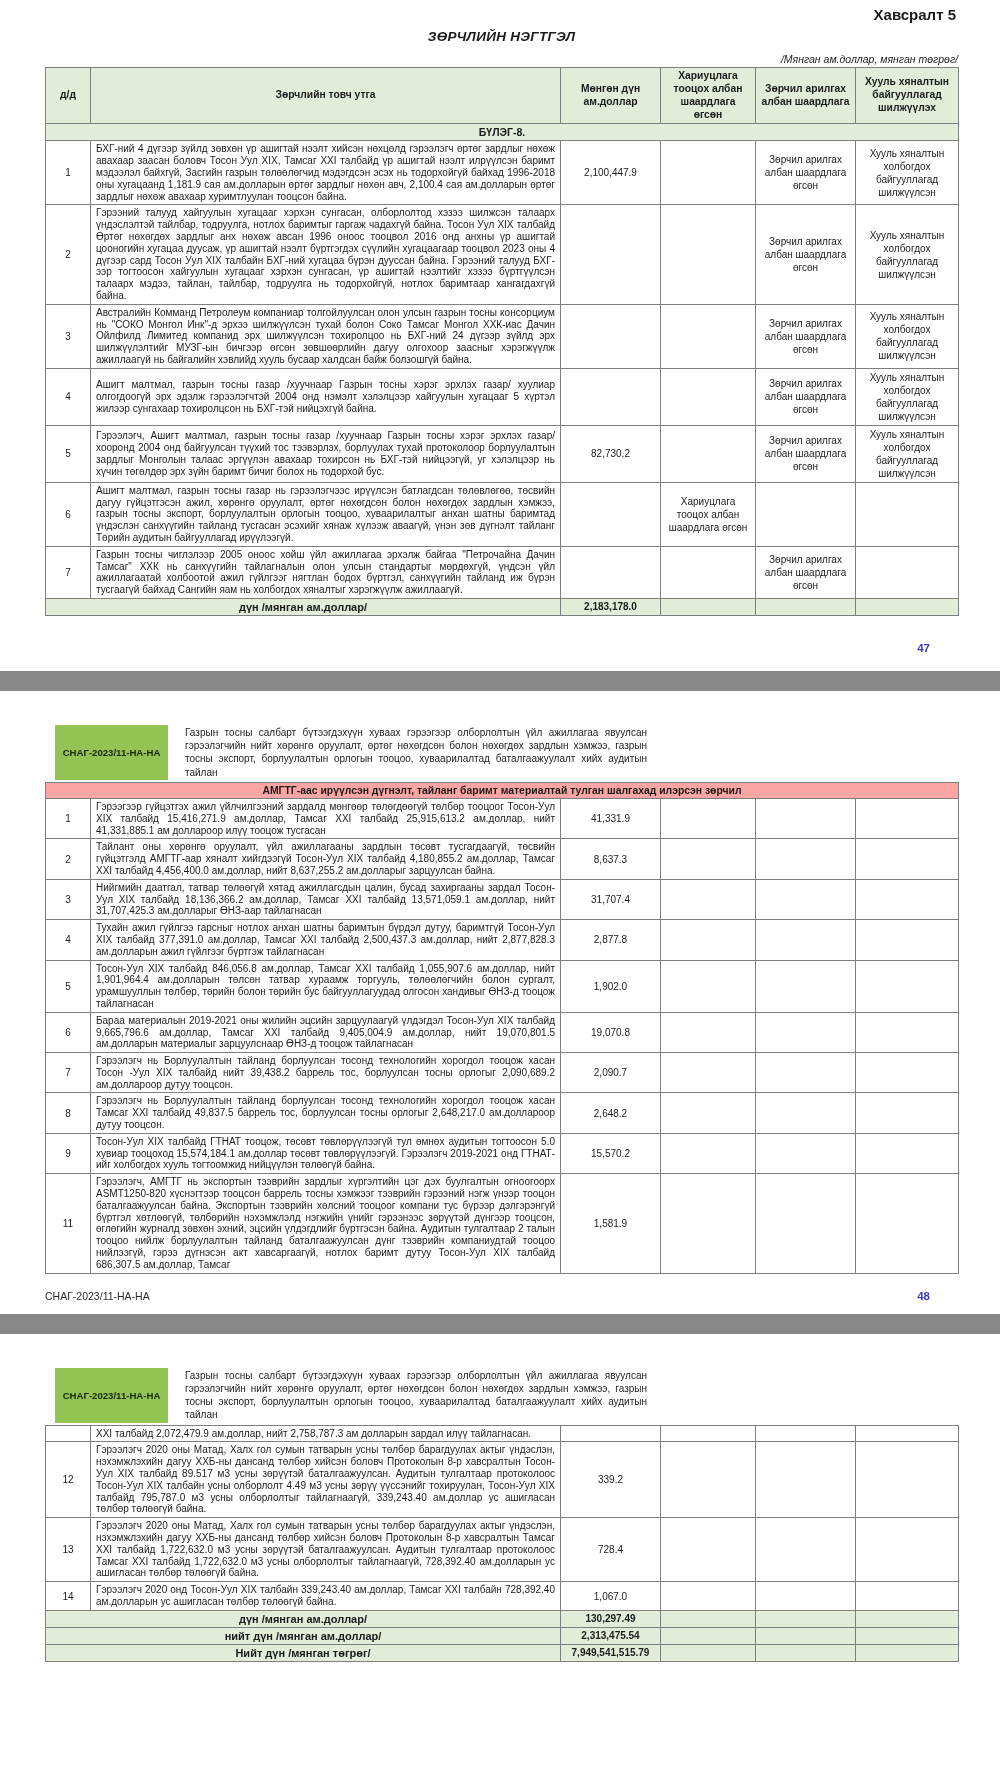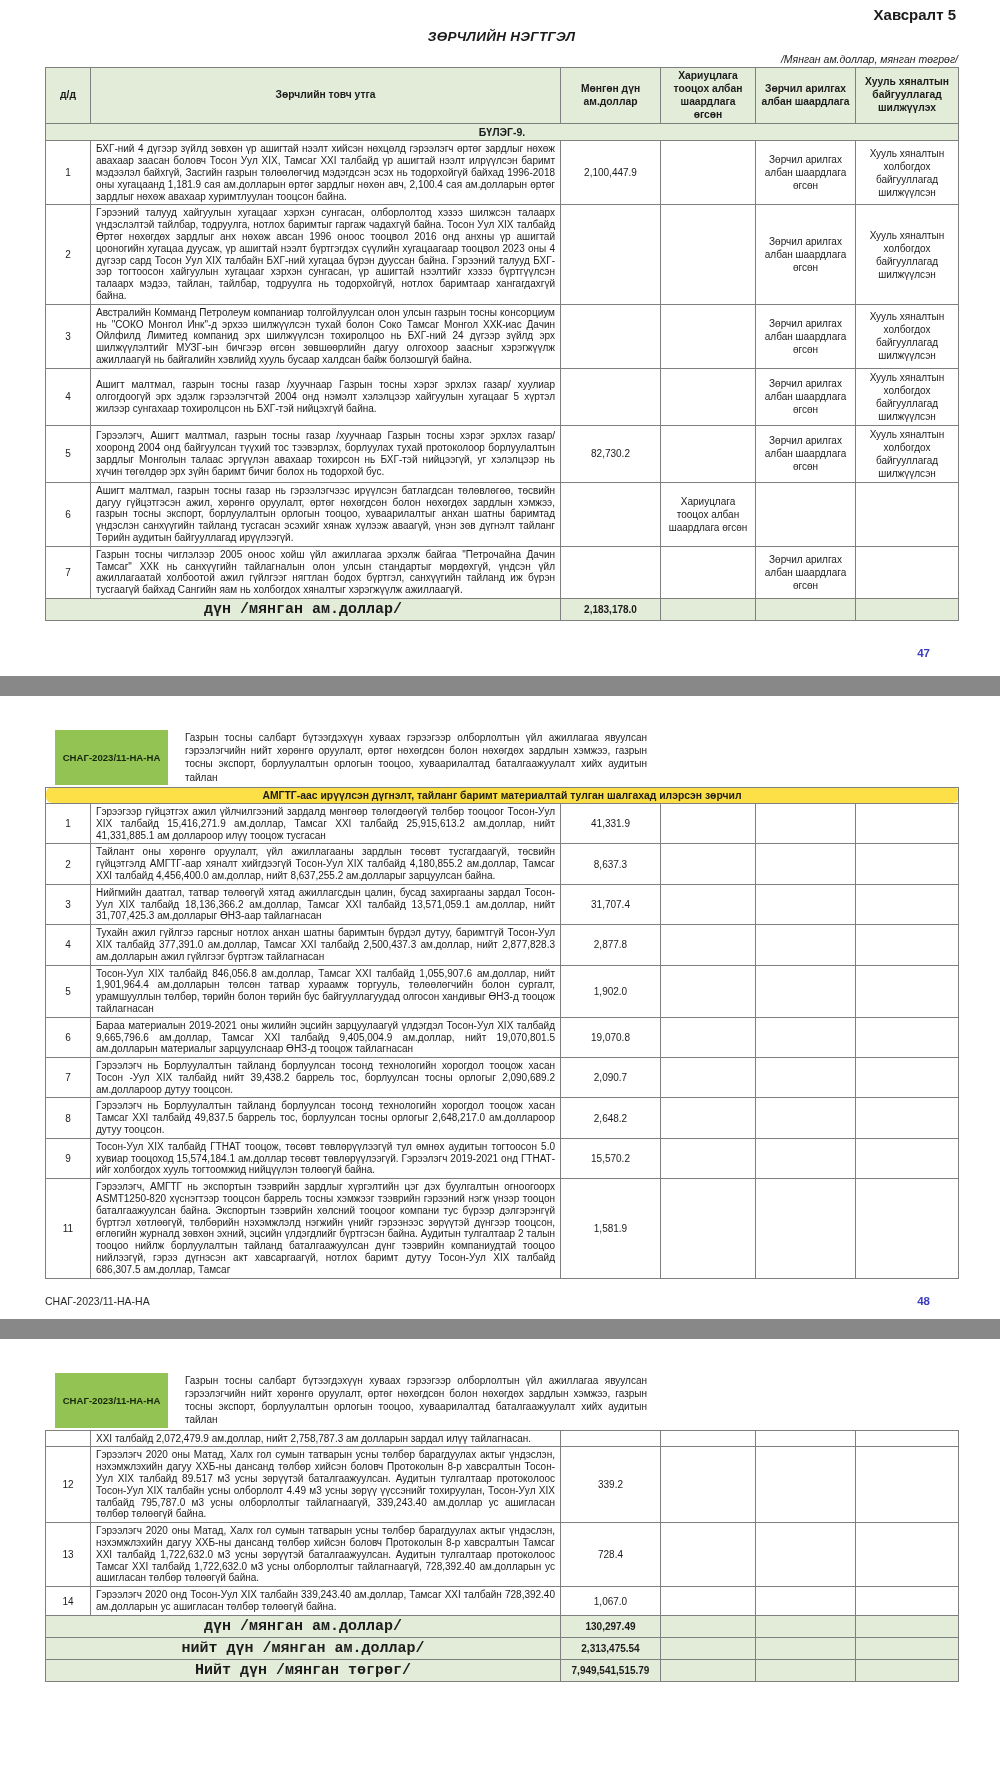--- a/index.html
+++ b/index.html
@@ -15,34 +15,34 @@
   .unit-note { text-align:right; font-style:italic; font-size:10.5px; margin-top:9px; margin-bottom:2px; }
   table.doc-table { border-collapse:collapse; width:913px; table-layout:fixed; font-size:10px; margin-top:2px; }
   table.doc-table td, table.doc-table th { border:1px solid #7f7f7f; padding:2px 5px; vertical-align:middle; }
   th.hcell { background:#e3ebd9; font-weight:bold; font-size:10.3px; text-align:center; padding:4px 2px; line-height:1.25; }
   .section-row td { background:#e3ebd9; font-weight:bold; text-align:center; font-size:10.5px; padding:2px; }
   .cell-no { text-align:center; }
   .cell-text { text-align:justify; line-height:1.18; padding:3px 6px 3px 7px; }
   .cell-amt { text-align:center; }
   .cell-small { text-align:center; font-size:10px; line-height:1.3; padding:2px 3px; }
   .total-row td { background:#e3ebd9; font-weight:bold; }
-  .total-label { text-align:center; font-size:15px;font-family:Liberation Mono, monospace; }
+  .total-label { text-align:center; font-size:11px; }
   .pagenum { text-align:right; color:#3b3bc0; font-size:11.5px; font-weight:bold; padding-right:28px; }
   .pagenum-p1 { margin-top:26px; }
   .page-break { width:1000px; height:20px; background:#888888; border:0; }
   .pb1 { margin-top:17px; }
   .pb2 { margin-top:12px; }
   .audit-head { display:flex; align-items:stretch; gap:17px; margin-left:10px; width:620px; }
   .ref-box {
     background:#92c353; width:113px; min-height:55px; flex:0 0 113px;
     display:flex; align-items:center; justify-content:center;
     font-weight:bold; font-size:9.6px; color:#17280a; text-align:center; padding:2px;
   }
   .intro { width:462px; font-size:10px; line-height:1.32; text-align:justify; align-self:center; }
-  .banner-row td { background:#fde047; font-weight:bold; text-align:center; font-size:10.4px; padding:3px 2px;border-radius:6px; }
+  .banner-row td { background:#fca5a5; font-weight:bold; text-align:center; font-size:10.4px; padding:3px 2px; }
   .footer-line { display:flex; justify-content:space-between; margin-top:16px; }
   .footer-ref { font-size:10.5px; color:#2b2b2b; }
   .page2-head-wrap { margin-top:34px; }
   .page3-head-wrap { margin-top:34px; }
   .t2 { margin-top:15px; }
   .t3 { margin-top:14px; }
 </style>
 </head>
 <body>
 
@@ -63,21 +63,21 @@
     <thead>
       <tr>
         <th class="hcell">д/д</th>
         <th class="hcell">Зөрчлийн товч утга</th>
         <th class="hcell">Мөнгөн дүн ам.доллар</th>
         <th class="hcell">Хариуцлага тооцох албан шаардлага өгсөн</th>
         <th class="hcell">Зөрчил арилгах албан шаардлага</th>
         <th class="hcell">Хууль хяналтын байгууллагад шилжүүлэх</th>
       </tr>
       <tr class="section-row">
-        <td colspan="6">БҮЛЭГ-9.</td>
+        <td colspan="6">БҮЛЭГ-8.</td>
       </tr>
     </thead>
     <tbody id="t1">
         <tr>
           <td class="cell-no">1</td>
           <td class="cell-text">БХГ-ний 4 дүгээр зүйлд зөвхөн үр ашигтай нээлт хийсэн нөхцөлд гэрээлэгч өртөг зардлыг нөхөж авахаар заасан боловч Тосон Уул XIX, Тамсаг XXI талбайд үр ашигтай нээлт илрүүлсэн баримт мэдээлэл байхгүй, Засгийн газрын төлөөлөгчид мэдэгдсэн эсэх нь тодорхойгүй байхад 1996-2018 оны хугацаанд 1,181.9 сая ам.долларын өртөг зардлыг нөхөн авч, 2,100.4 сая ам.долларын өртөг зардлыг нөхөж авахаар хуримтлуулан тооцсон байна.</td>
           <td class="cell-amt">2,100,447.9</td>
           <td class="cell-small"></td>
           <td class="cell-small">Зөрчил арилгах албан шаардлага өгсөн</td>
           <td class="cell-small">Хууль хяналтын холбогдох байгууллагад шилжүүлсэн</td>

